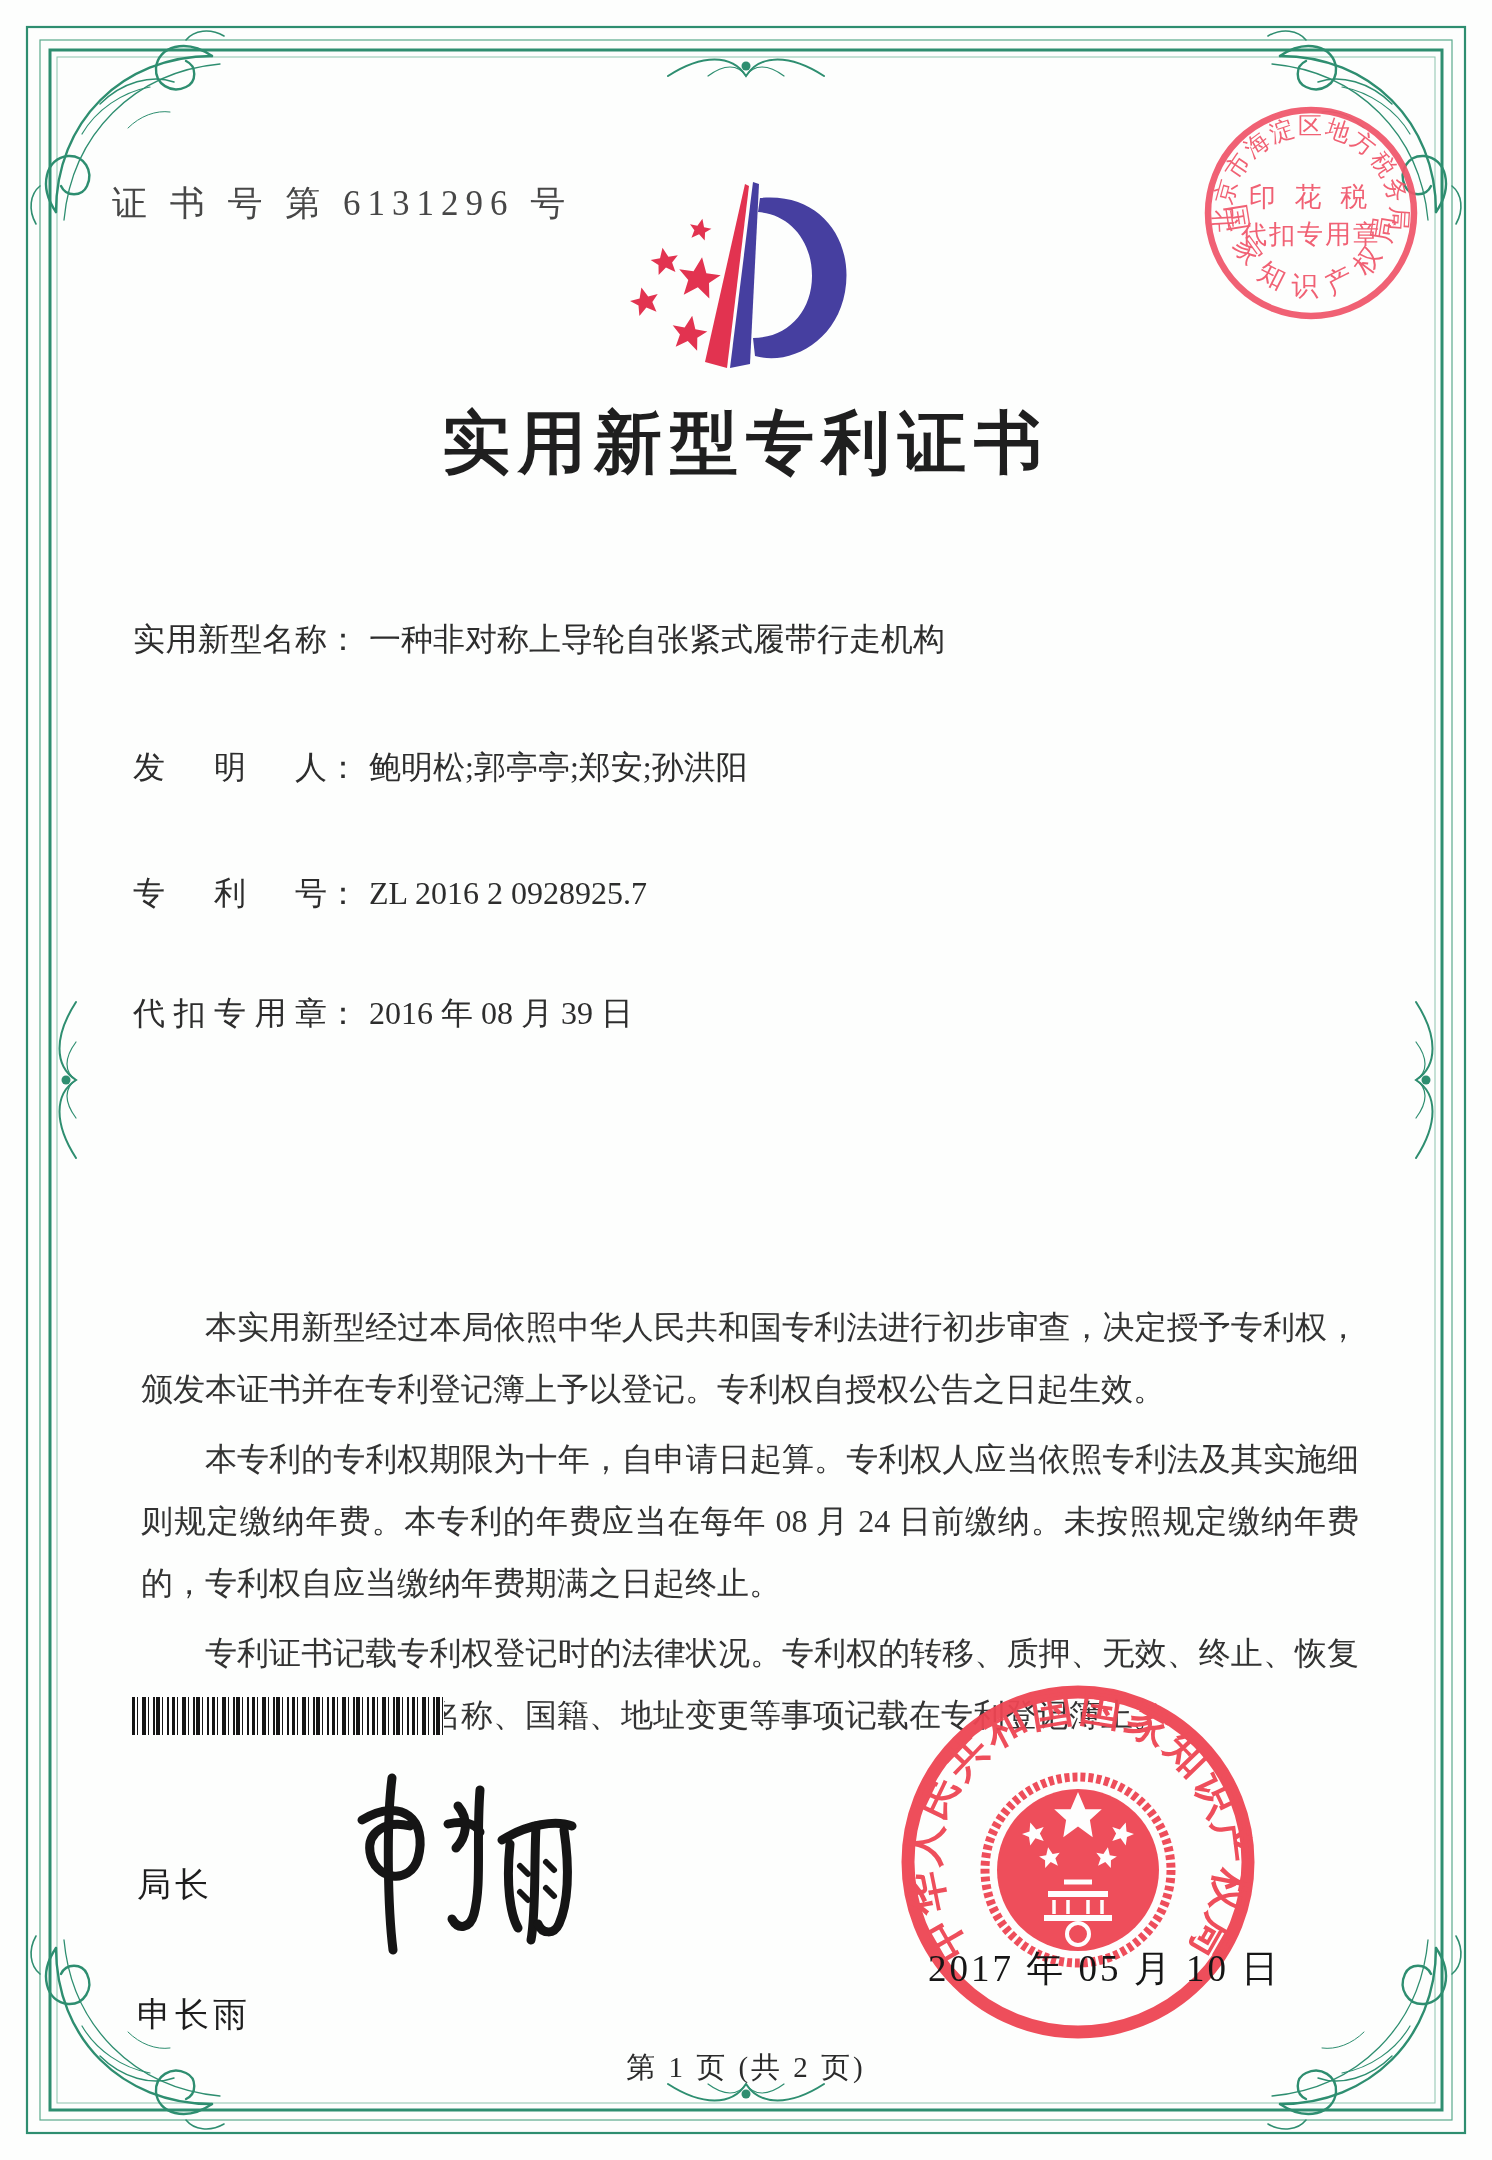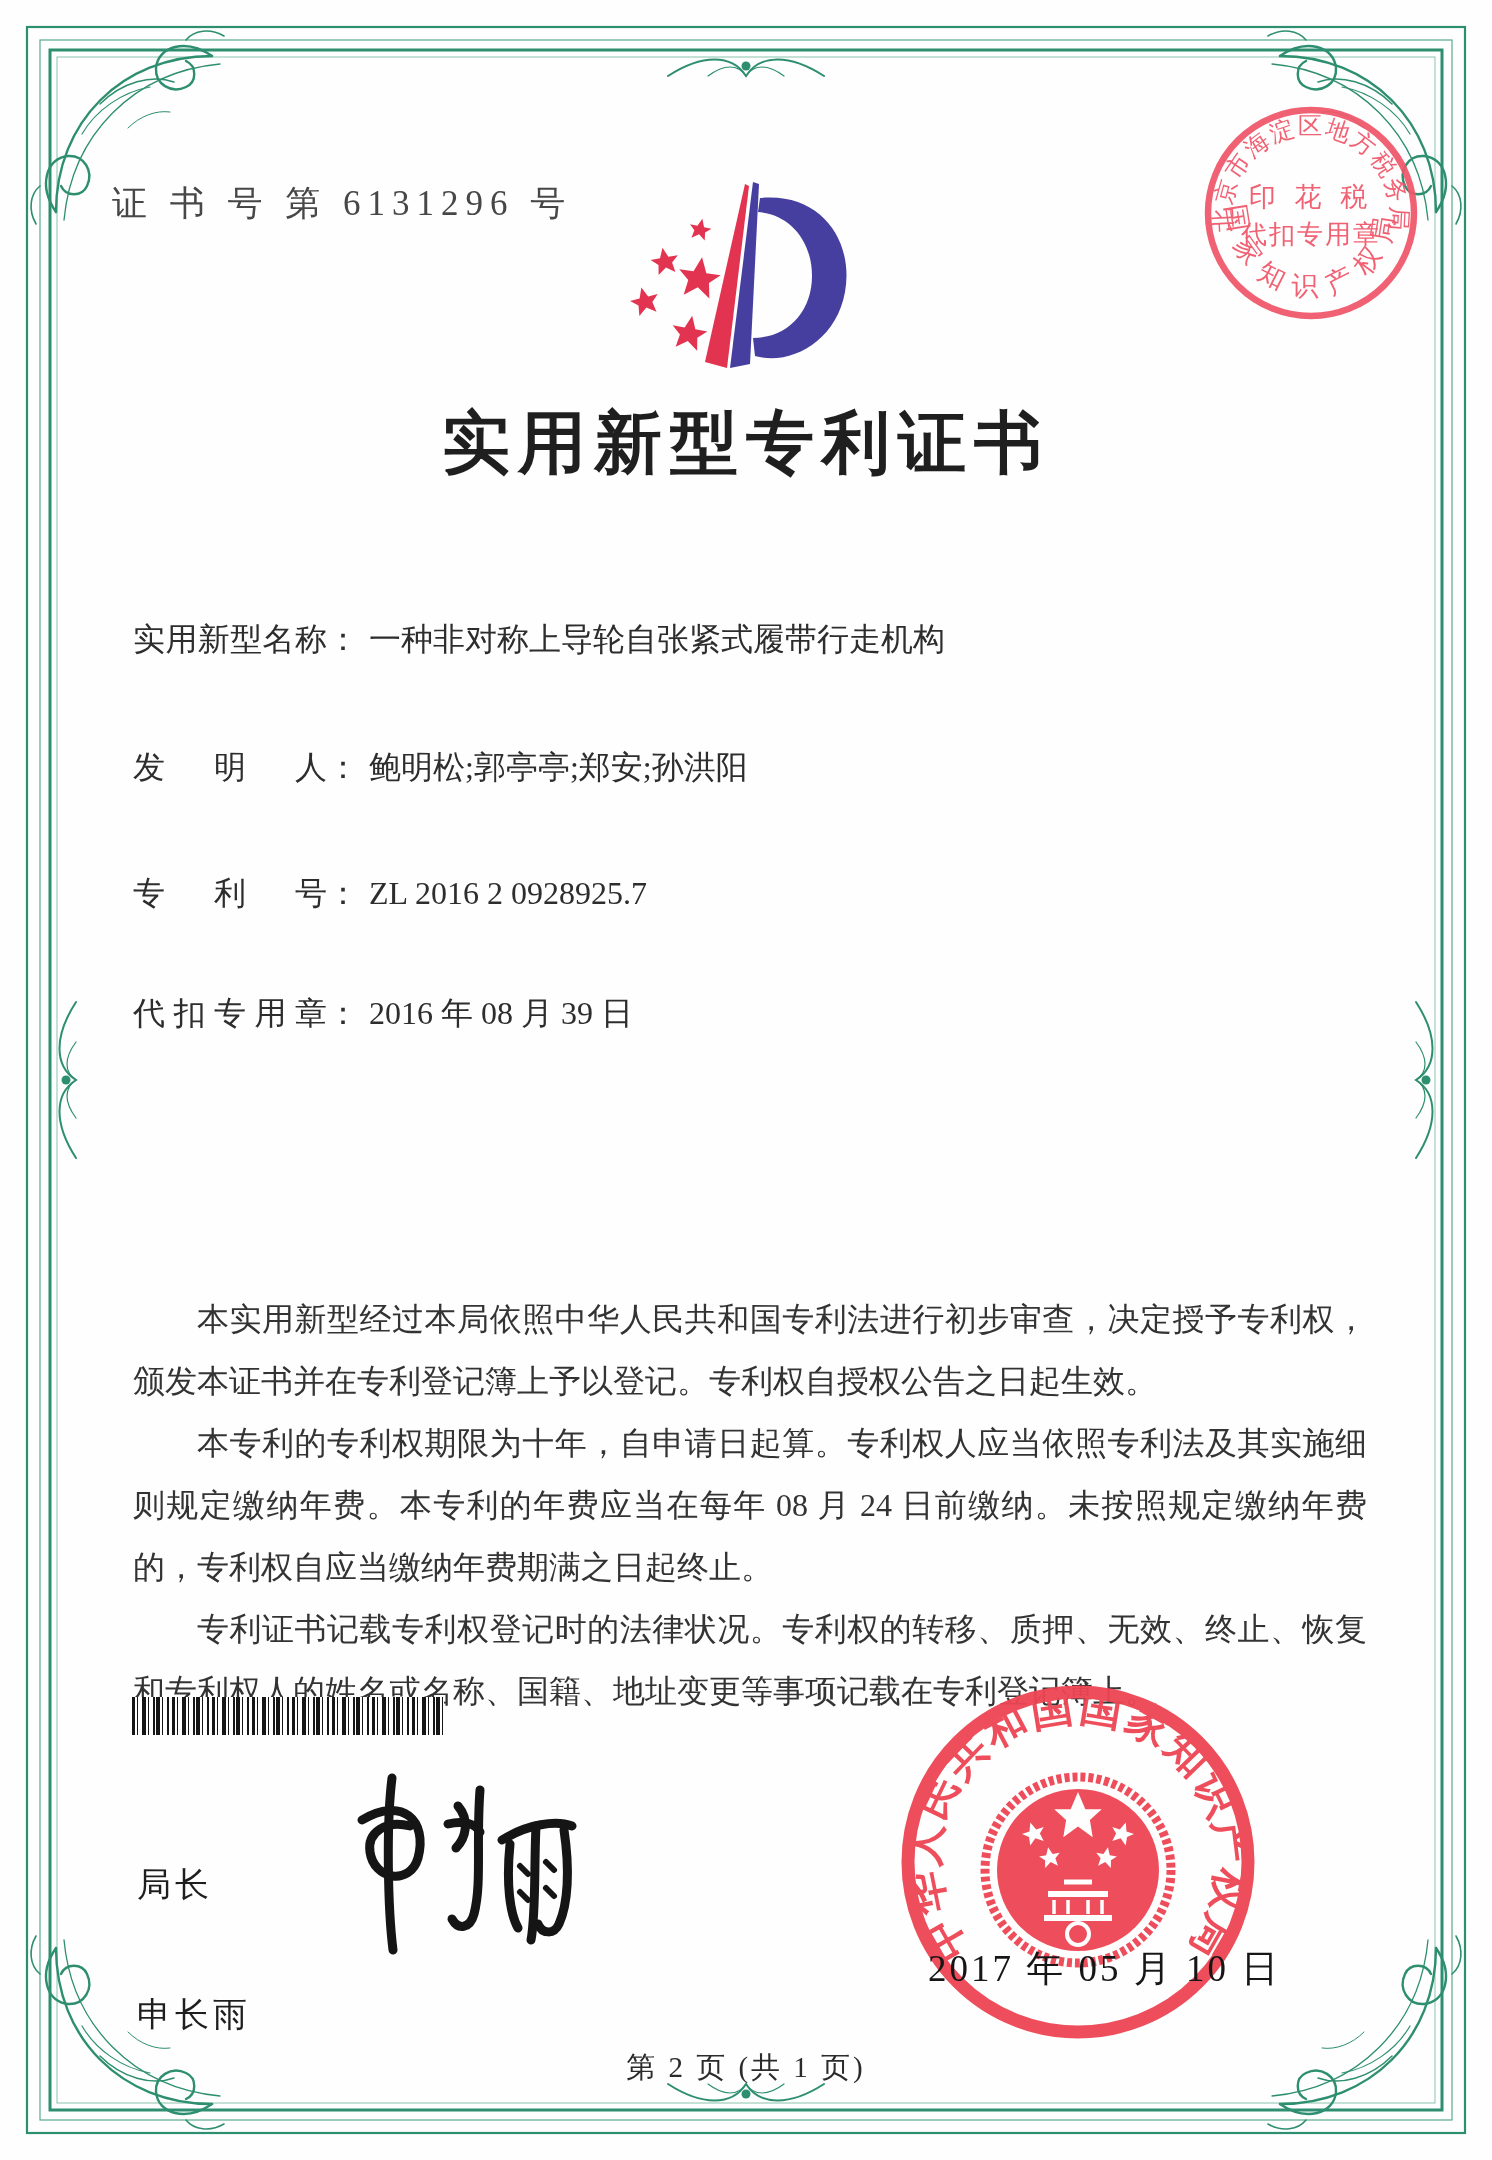--- a/index.html
+++ b/index.html
@@ -28,21 +28,21 @@
   .field-label{
     display:inline-block;width:194px;
     text-align:justify;text-align-last:justify;text-justify:inter-character;
     vertical-align:bottom;
   }
   .field-colon{display:inline-block;margin-right:10px;}
   .body-text{
     position:absolute;left:133px;top:1288px;width:1234px;z-index:3;
     font-size:32px;line-height:62px;text-align:justify;color:#333;
   }
-  .body-text p{margin:0;text-indent:64px;}
+  .body-text p{margin:8px;text-indent:64px;}
   .barcode{
     position:absolute;left:132px;top:1697px;width:312px;height:38px;z-index:3;
     background-color:#fff;
     background-image:repeating-linear-gradient(90deg,
       #161616 0 3px,#fff 3px 5px,#161616 5px 6px,#fff 6px 10px,
       #161616 10px 14px,#fff 14px 16px,#161616 16px 17px,#fff 17px 21px,
       #161616 21px 23px,#fff 23px 24px,#161616 24px 28px,#fff 28px 30px,
       #161616 30px 31px,#fff 31px 35px,#161616 35px 37px,#fff 37px 40px);
   }
   .signer-title,.signer-name{
@@ -209,15 +209,15 @@
         <path d="M150,212 H210" stroke-width="6"></path>
         <path d="M156,218 V232 M170,218 V232 M190,218 V232 M204,218 V232" stroke-width="3.5"></path>
         <path d="M146,236 H214" stroke-width="6"></path>
         <circle cx="180" cy="252" r="11" stroke-width="4"></circle>
       </g>
     </g>
   </svg>
 
   <div class="seal-date">2017 年 05 月 10 日</div>
 
-  <div class="footer">第 2 页 (共 1 页)</div>
+  <div class="footer">第 1 页 (共 2 页)</div>
 
 </div>
 
 </body></html>

